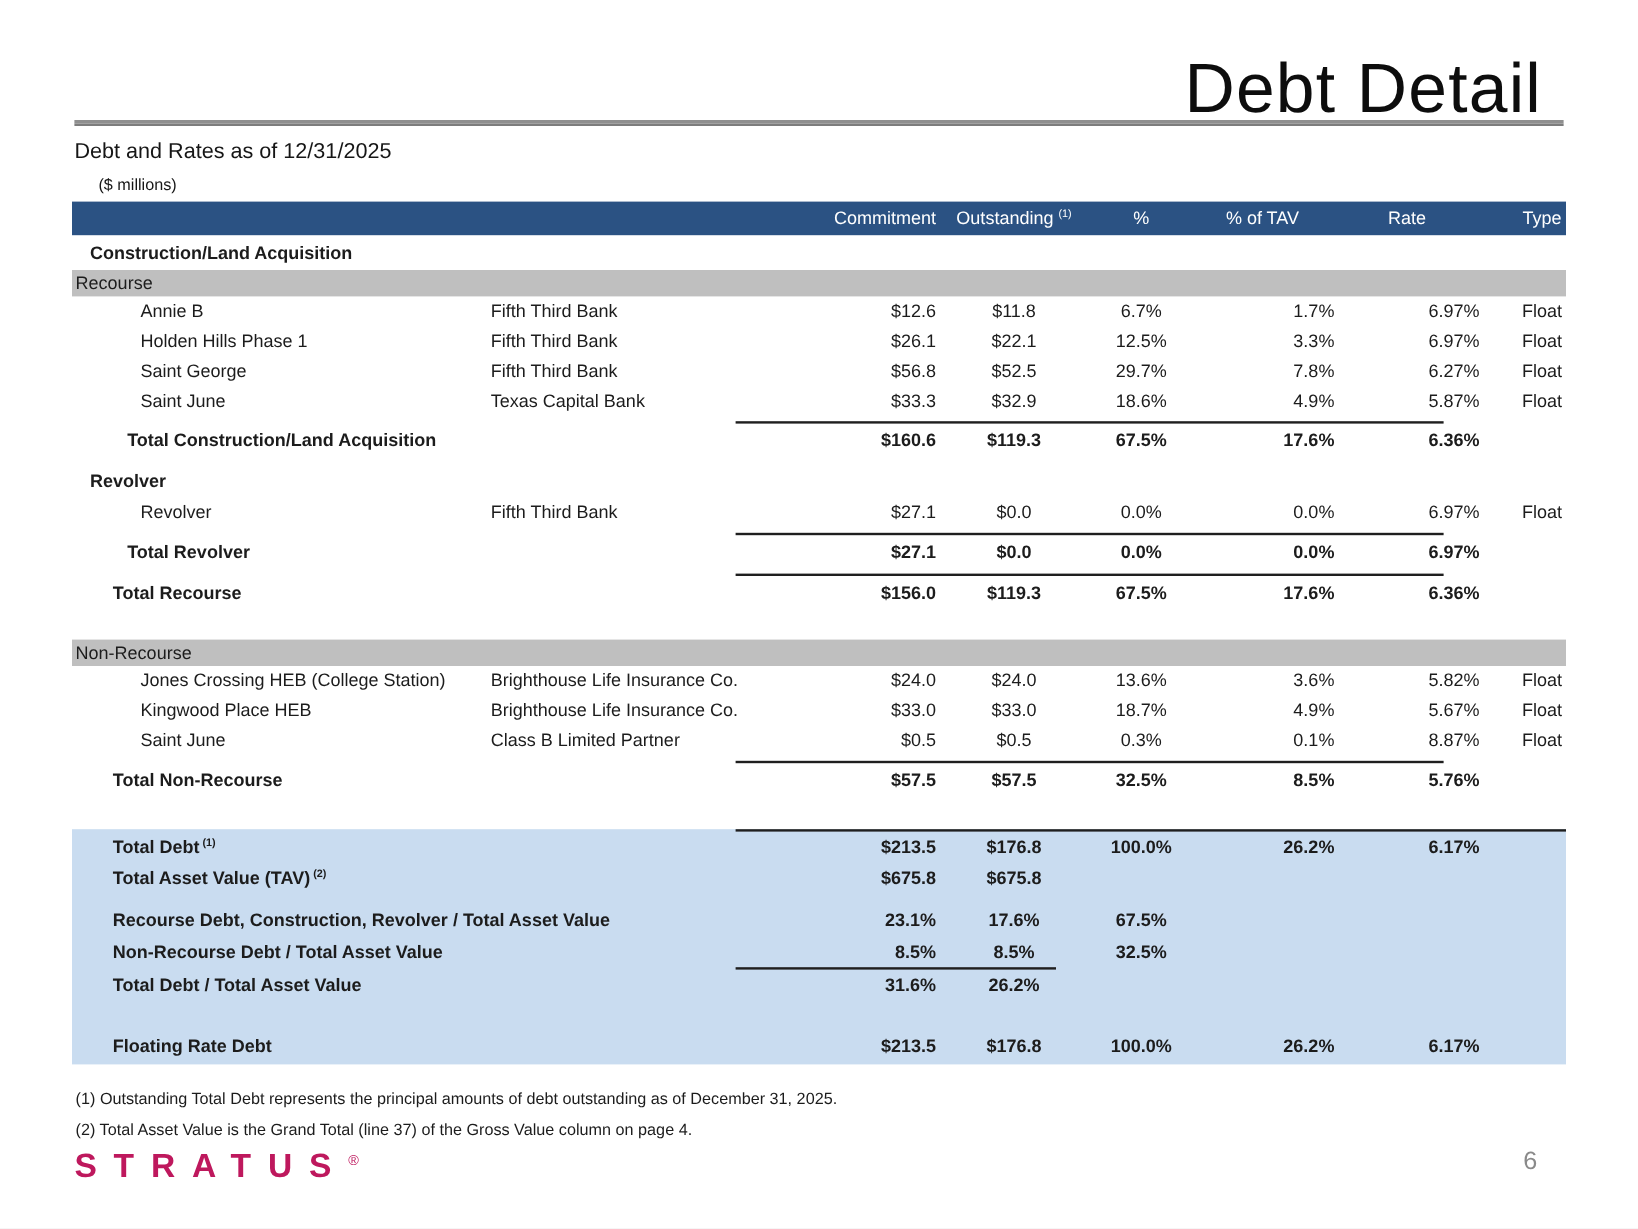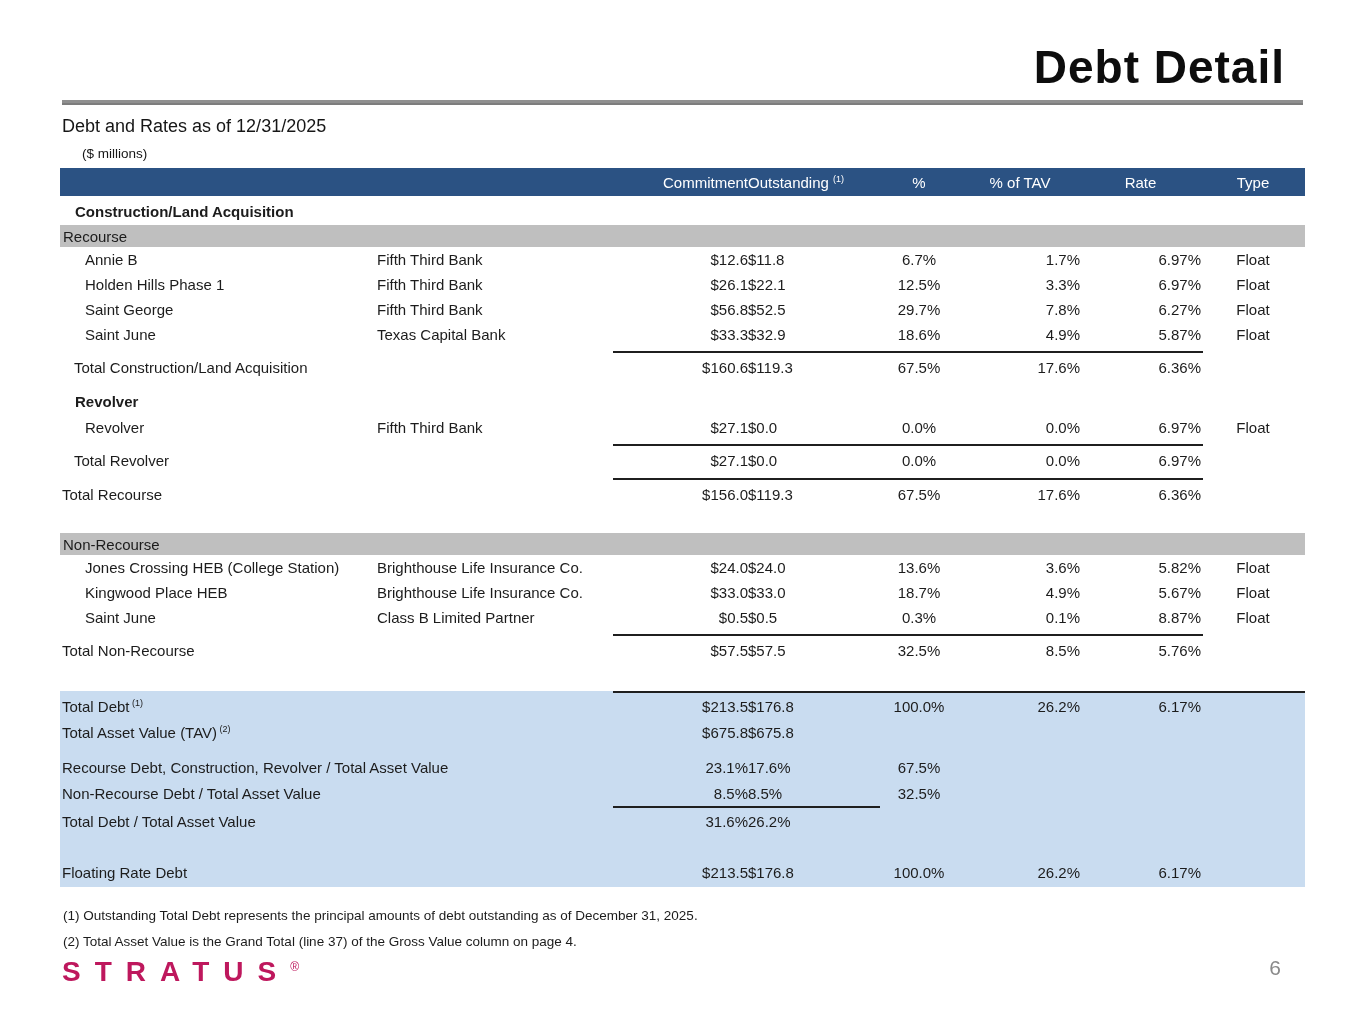--- a/index.html
+++ b/index.html
@@ -5,57 +5,57 @@
   * { margin:0; padding:0; box-sizing:border-box; }
   html,body { background:#e8e8e8; }
   .slide {
     position:relative; width:1365px; height:1024px; margin:0 auto;
     background:#ffffff; color:#1c1c1c;
     font-family:"Liberation Sans", sans-serif; overflow:hidden;
   }
   
   .title {
     position:absolute; top:40px; right:80px;
-    font-size:46px; font-weight:700; letter-spacing:1px; color:#0d0d0d;
+    font-size:58px; font-weight:400; letter-spacing:1px; color:#0d0d0d;
   }
   .title-rule {
     position:absolute; left:62px; right:62px; top:100px;
     height:2px; border-top:3px solid #8f8f8f; border-bottom:2px solid #7d7d7d;
   }
   .subtitle { position:absolute; left:62px; top:116px; font-size:18px; color:#161616; }
   .units    { position:absolute; left:62px; top:146px; font-size:13.5px; color:#161616;margin-left:20px; }
 
   
   .table { position:absolute; left:60px; top:168px; width:1245px; font-size:15px; }
   .thead {
     display:flex; align-items:center; height:28px; margin-bottom:2px;
     background:var(--header-bar,#2B5283); color:#ffffff;
   }
-  .row { display:flex; align-items:center; }
+  .row { display:flex; align-items:center;padding-left:32px; }
   .cell { flex:0 0 auto; }
   .w-name   { width:317px; }
   .w-lender { width:236px; }
   .w-lead   { width:553px; }   
   .v0 { width:135px; text-align:right; }
-  .v1 { width:130px; text-align:left; }
+  .v1 { width:130px; text-align:center; }
   .v2 { width:82px;  text-align:center; }
   .v3 { width:120px; text-align:right; }
   .v4 { width:121px; text-align:right; }
   .v5 { width:104px; text-align:center; }
   .thead .v2, .thead .v3, .thead .v4, .thead .v5 { text-align:center; }
   sup { font-size:9px; }
 
   .section {
     height:22px; background:var(--section-bar,#BFBFBF);
     padding-left:3px; font-size:15px;
   }
   .subsection { height:27px; font-weight:700; padding-left:15px; }
   .item  { height:25px; }
   .item .w-name { padding-left:25px; }
-  .total { height:28px; }
+  .total { height:28px;font-weight:bold; }
   .hl .total { height:26px; }
   .indent-0 .w-lead { padding-left:2px; }
   .indent-1 .w-lead { padding-left:14px; }
 
   .rule { height:2px; background:#1f1f1f; margin-left:553px; }
   .rule-rate { width:590px; margin-top:4px; }
   .rule-full { width:692px; margin-top:0; }
   .rule-out  { width:267px; margin-top:0; }
 
   .sp-sm { height:7px; }  .sp-md { height:9px; }

